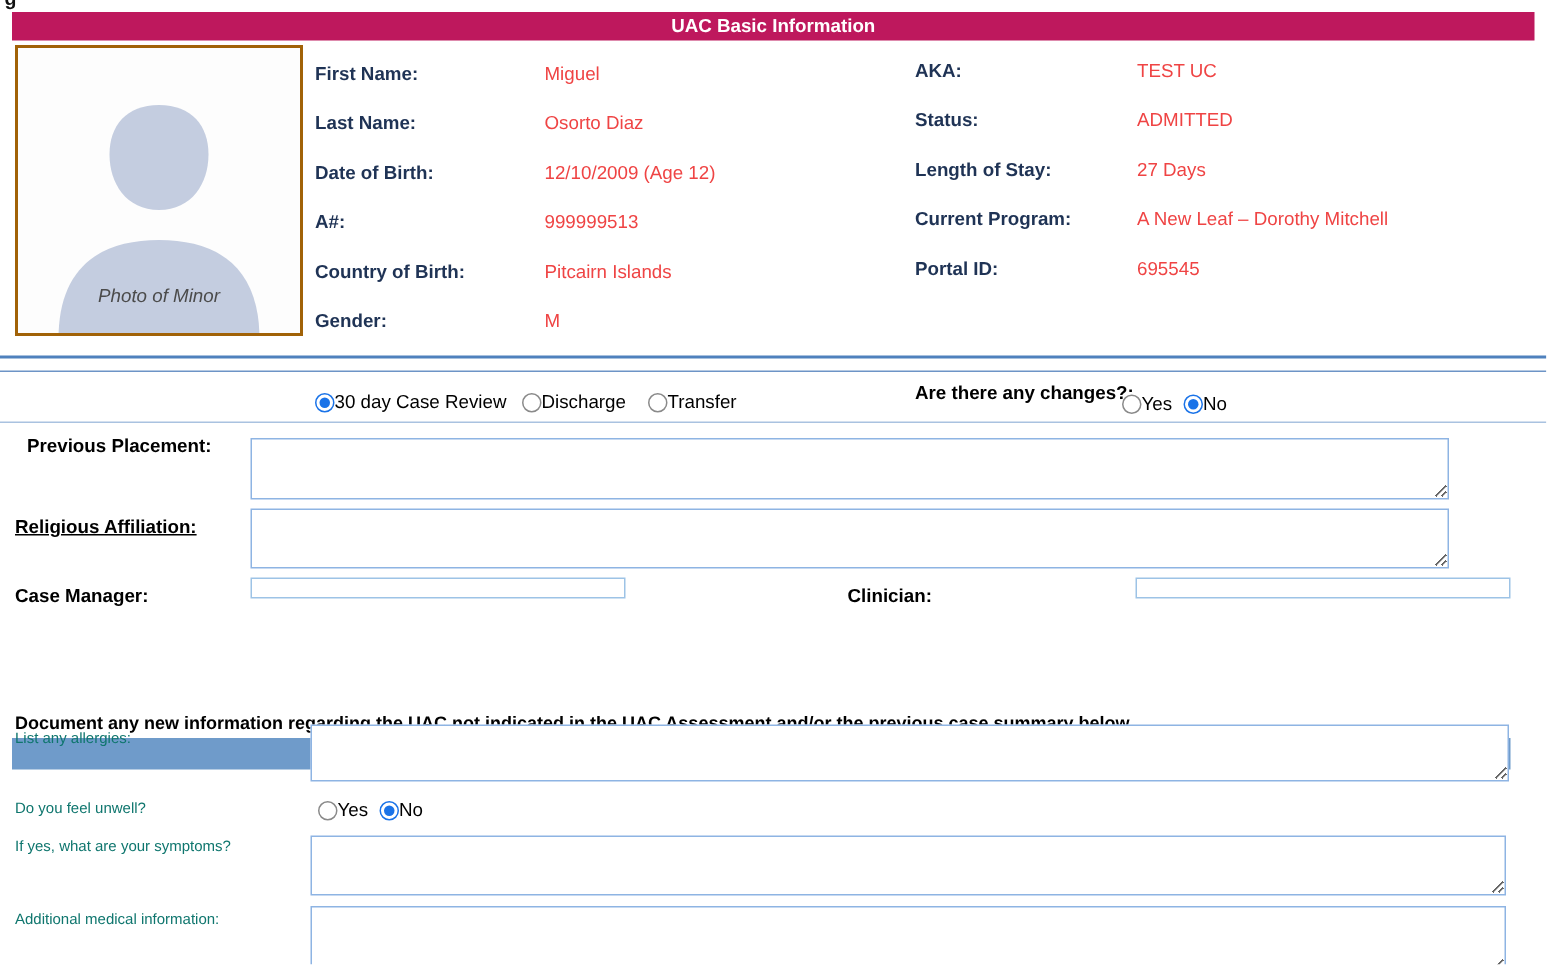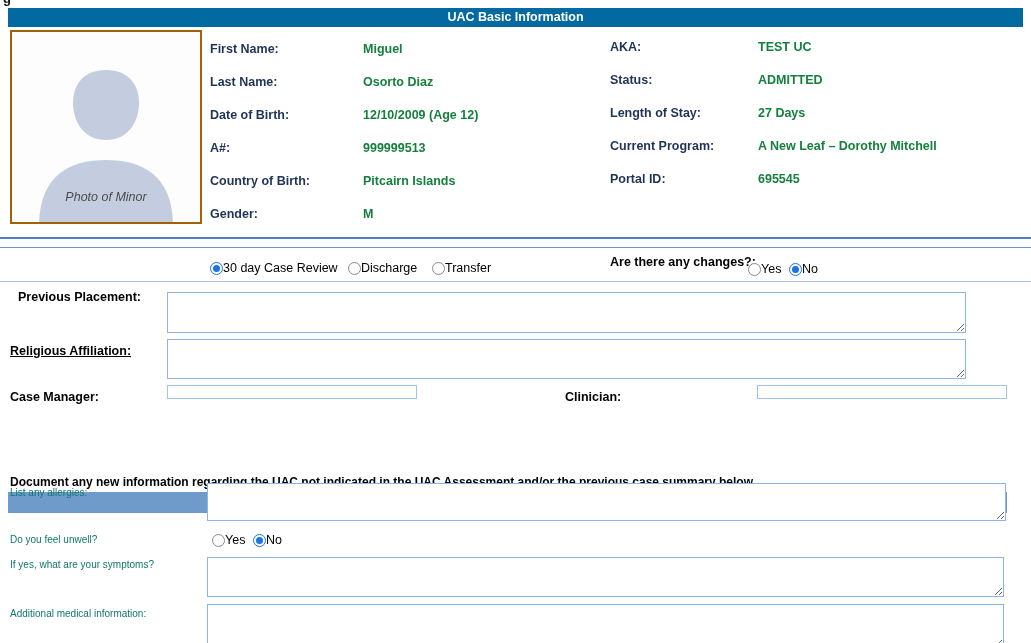--- a/index.html
+++ b/index.html
@@ -4,42 +4,42 @@
 <style>
   * { box-sizing: border-box; }
   html,body { margin:0; padding:0; background:#fff; }
   body { font-family:"Liberation Sans", sans-serif; }
   .page { position:relative; width:1031px; height:643px; background:#fff; overflow:hidden; }
 
   .crop-fragment { position:absolute; left:3px; top:-9px; font-weight:bold; font-size:13px; color:#111; }
 
   
   .hdr-bar { position:absolute; left:8px; top:8px; width:1015px; height:19px;
-             background:#0369a1; color:#fff; font-weight:bold; font-size:12.5px;
+             background:#be185d; color:#fff; font-weight:bold; font-size:12.5px;
              text-align:center; line-height:19px; }
   .medical-bar { position:absolute; left:8px; top:456px; width:999px; height:21px;
              background:#6f9bca; color:#fff; font-weight:bold; font-size:13px;
              text-align:center; line-height:21px;margin-top:36px; }
 
   
   .photo-box { position:absolute; left:10px; top:30px; width:192px; height:194px;
                border:2px solid #a16207; background:#fdfdfd; overflow:hidden; }
   .photo-sil { position:absolute; left:50%; bottom:-4px; transform:translateX(-50%); }
   .photo-caption { position:absolute; left:0; right:0; bottom:18px; text-align:center;
                    font-style:italic; font-size:12.5px; color:#4b4b4b; }
 
   
   .fields { position:absolute; }
   .fields-left  { left:210px; top:32px; width:395px; }
   .fields-right { left:610px; top:30px; width:415px; }
   .frow { display:flex; height:33px; align-items:center; }
   .flabel { font-weight:bold; font-size:12.5px; color:#1f3355; }
   .fields-left  .flabel { width:153px; }
   .fields-right .flabel { width:148px; }
-  .fvalue { font-weight:bold; font-size:12.5px; color:#15803d; }
+  .fvalue { font-weight:normal; font-size:12.5px; color:#ef4444; }
 
   
   .divider { position:absolute; left:0; width:1031px; background:#4f81bd; }
   .div1 { top:237px; height:2px; }
   .div2 { top:247px; height:1px; background:#6d94c6; }
   .div3 { top:281px; height:1px; background:#a9c2e0; }
 
   
   .radio-item { position:absolute; display:flex; align-items:center; gap:0;
                 font-size:12.5px; color:#000; }

